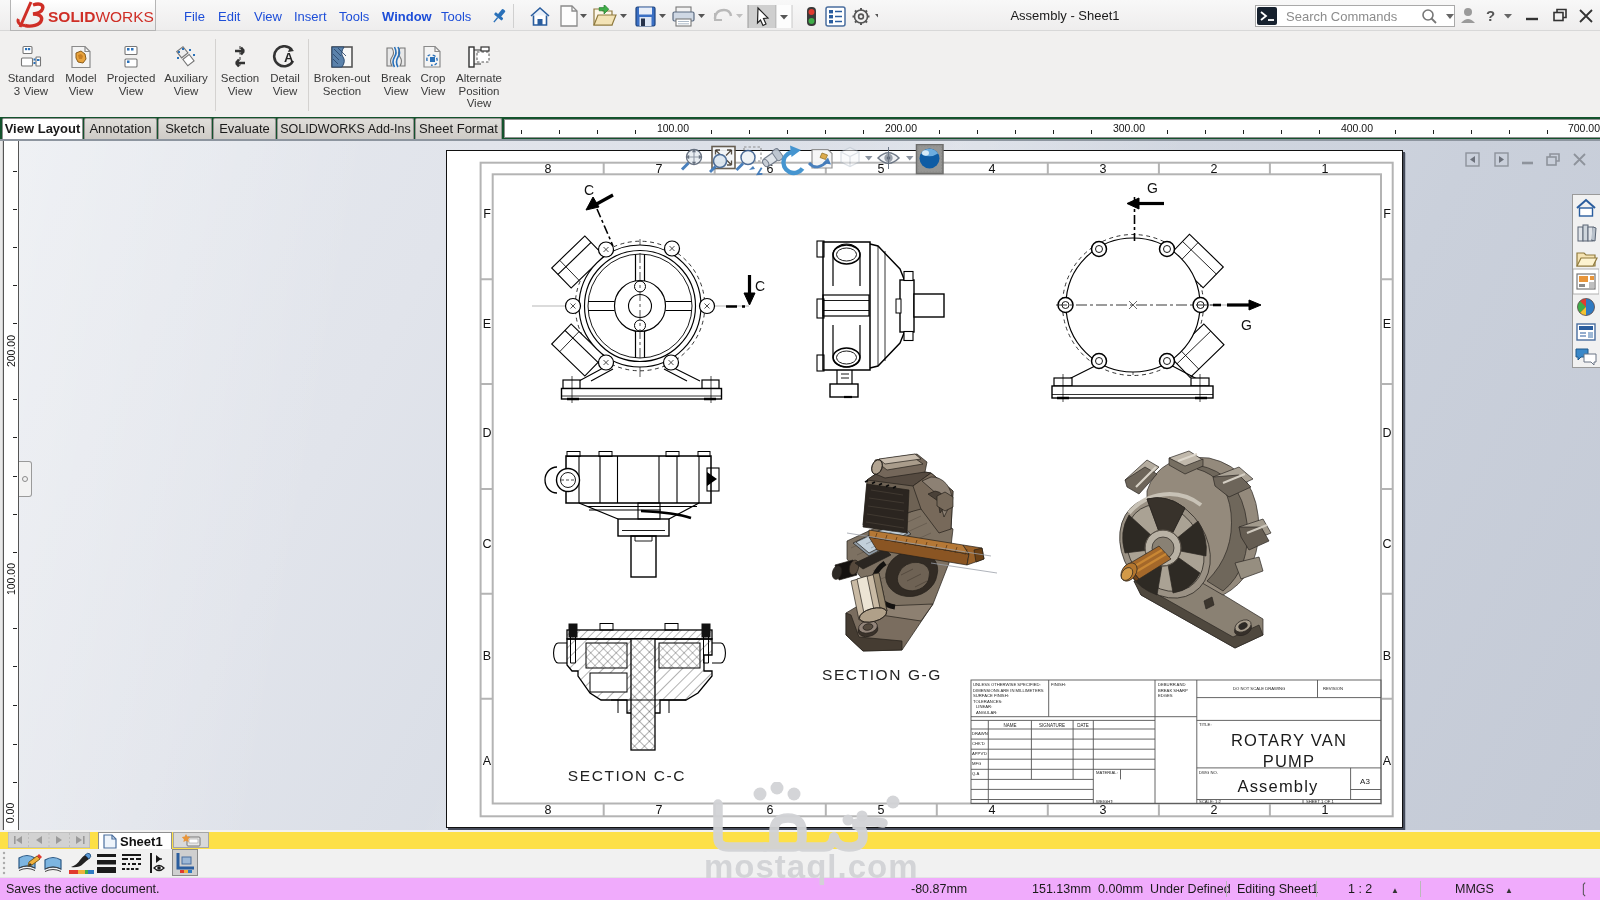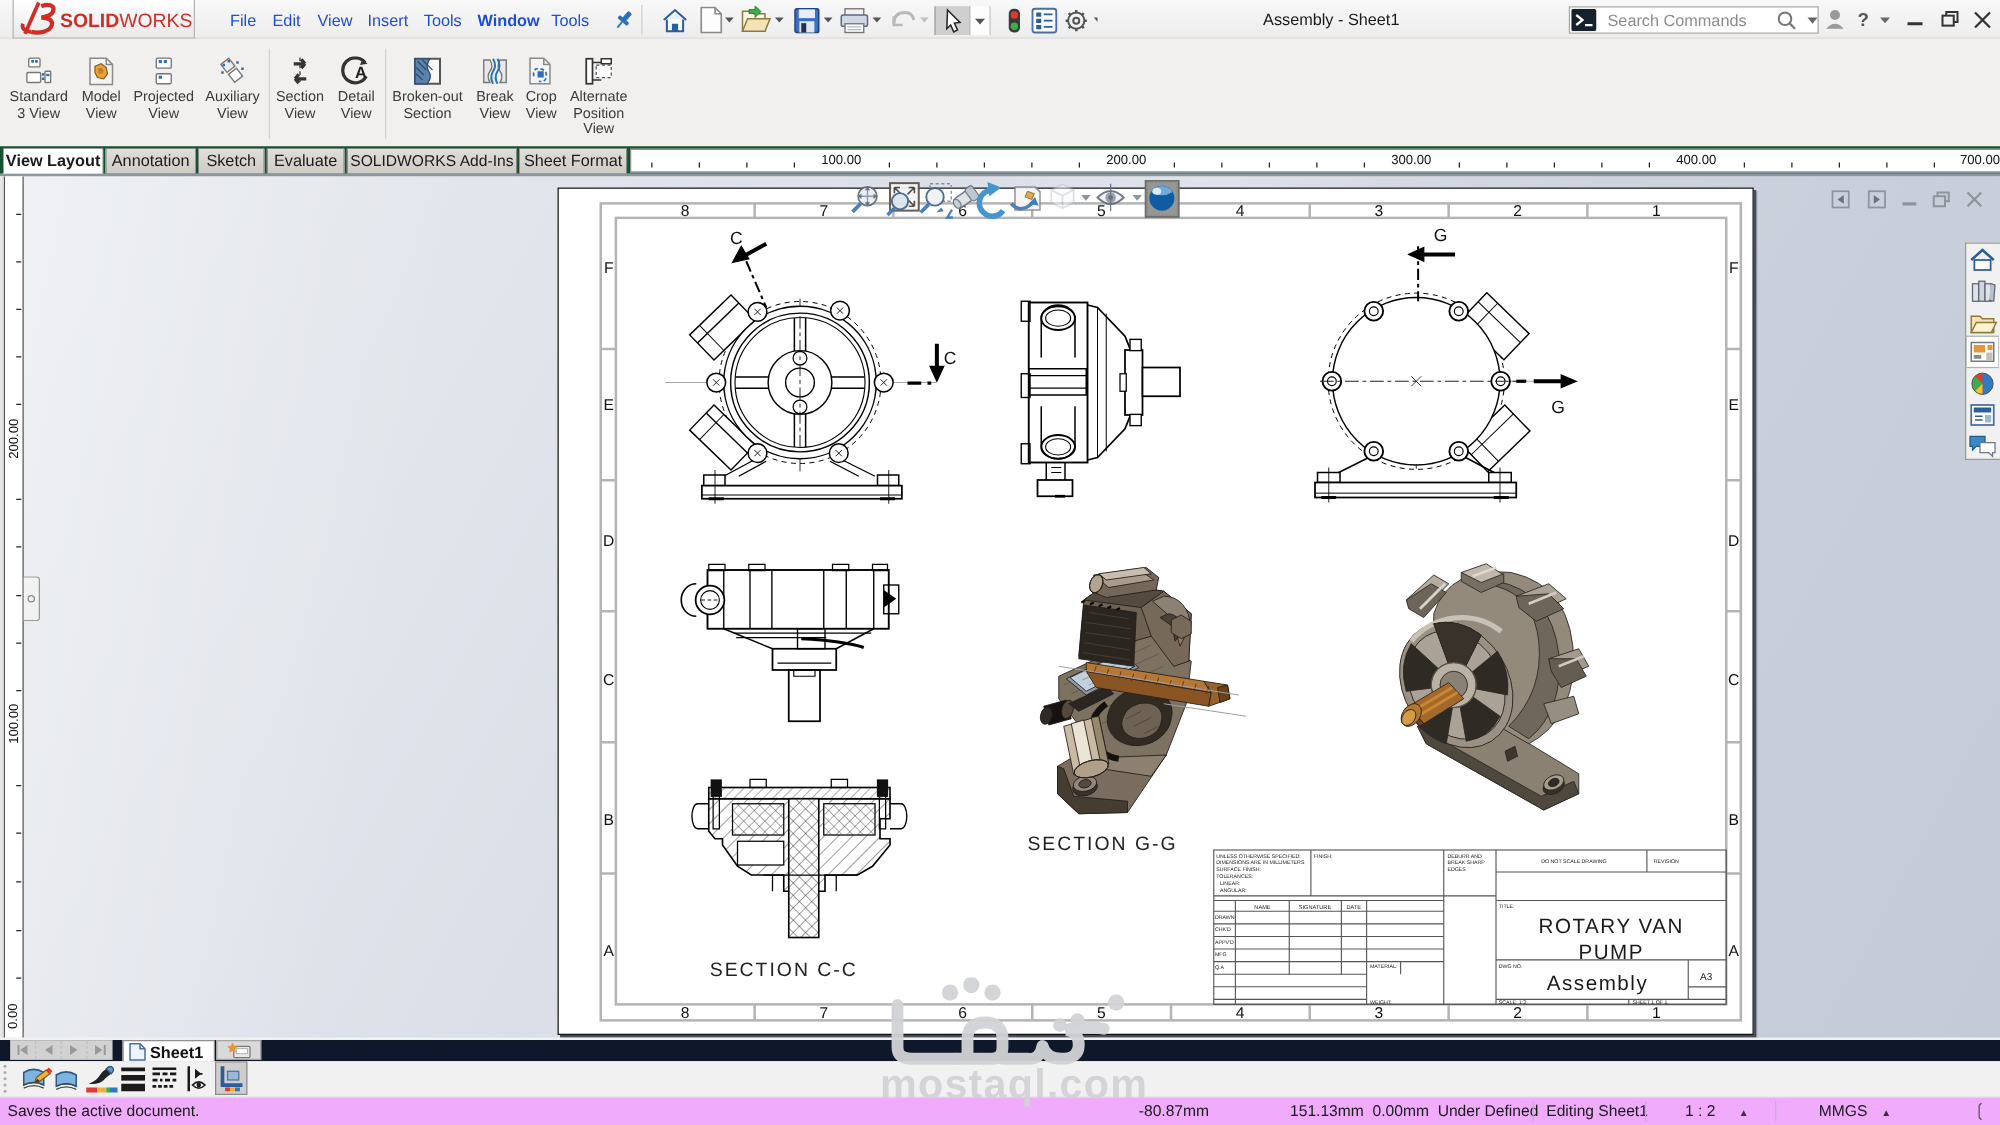--- a/index.html
+++ b/index.html
@@ -24,21 +24,21 @@
 #hruler { position:absolute; left:504px; top:2px; width:1096px; height:19px; background:#ffffff; border:1px solid #8f8f8f; border-right:none; }
 .htick { position:absolute; bottom:3px; width:1px; height:4px; background:#222; }
 .hlab { position:absolute; top:2px; font-size:10.5px; color:#111; transform:translateX(-50%); }
 
 #canvas { position:absolute; left:0px; top:139px; width:1600px; height:691px; background:linear-gradient(100deg, rgba(255,255,255,0.35) 0%, rgba(255,255,255,0) 22%), linear-gradient(115deg, rgba(255,255,255,0) 38%, rgba(255,255,255,0.22) 50%, rgba(255,255,255,0) 62%), linear-gradient(118deg,#e7eaef 0%,#e1e4eb 25%,#d6dbe4 50%,#cad0db 75%,#c4cad6 100%); overflow:hidden; border-top:2px solid #8d959f; }
 #vruler { position:absolute; left:3px; top:0px; width:16px; height:691px; background:#ffffff; border:1px solid #555; border-top:none; }
 .vtick { position:absolute; right:1px; width:4px; height:1px; background:#222; }
 .vlab { position:absolute; left:1px; font-size:10.5px; color:#111; transform:rotate(-90deg); transform-origin:center; white-space:nowrap; }
 #sheet { position:absolute; left:446px; top:9px; width:957px; height:678px; background:#ffffff; border:1px solid #111; box-shadow:2px 2px 0 #454b59, 3px 3px 0 rgba(110,118,136,0.35); }
 
-#sheettabs { position:absolute; left:0; top:832px; width:1600px; height:17px; background:#0f172a; }
+#sheettabs { position:absolute; left:0; top:832px; width:1600px; height:17px; background:#fde047; }
 #anntools { position:absolute; left:0; top:849px; width:1600px; height:29px; background:#f1f1f1; border-bottom:1px solid #e4e4e4; }
 #statusbar { position:absolute; left:0; top:878px; width:1600px; height:22px; background:#f0abfc; font-size:12.5px; color:#1a1a1a; }
 .ssep { position:absolute; top:3px; width:1px; height:16px; background:#b9b9b9; }
 .sitem { position:absolute; top:4px; font-size:12.5px; color:#1a1a1a; }
 
 #wm { position:absolute; left:640px; top:782px; width:320px; height:110px; z-index:50; pointer-events:none; }
 </style>
 </head>
 <body>
 

